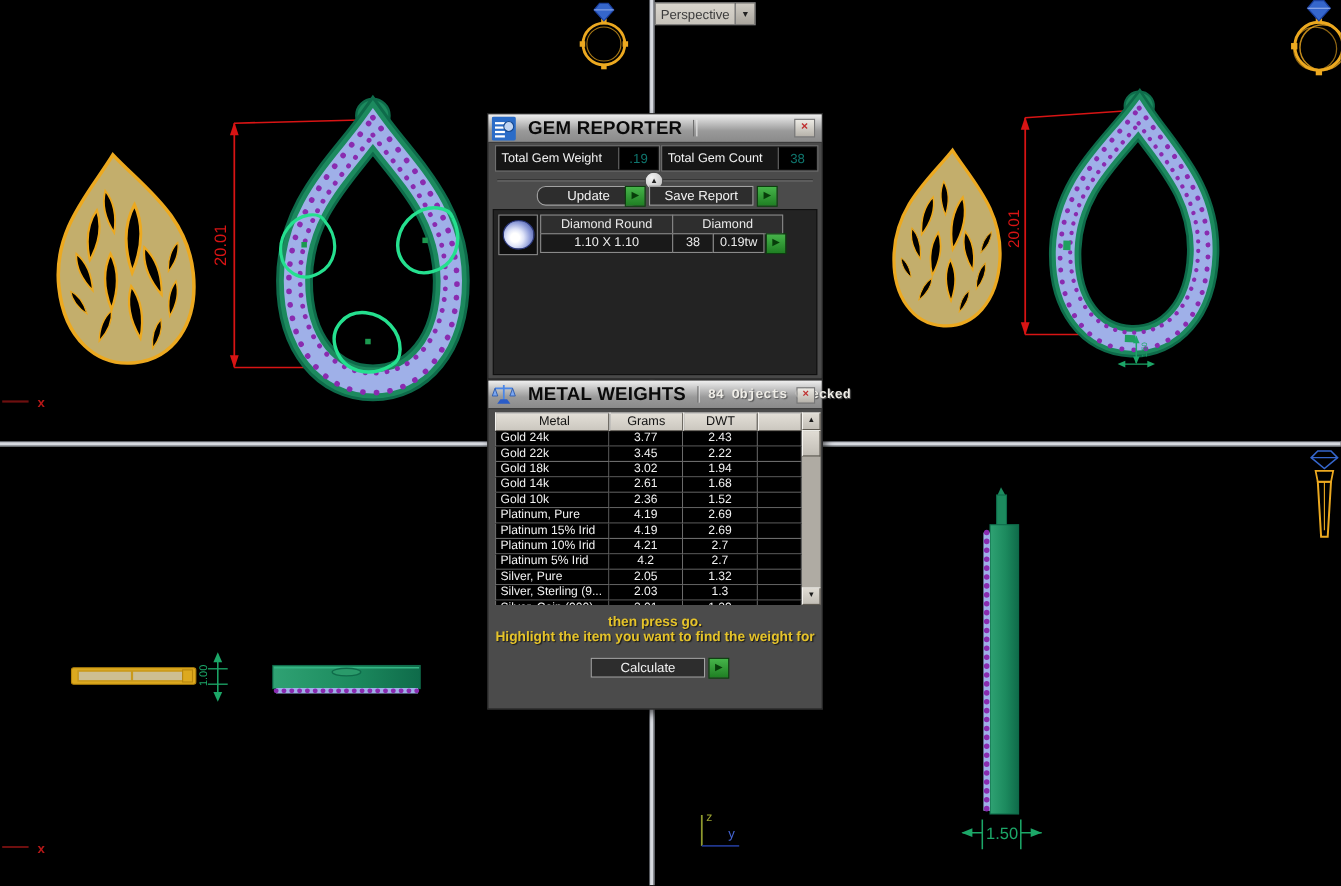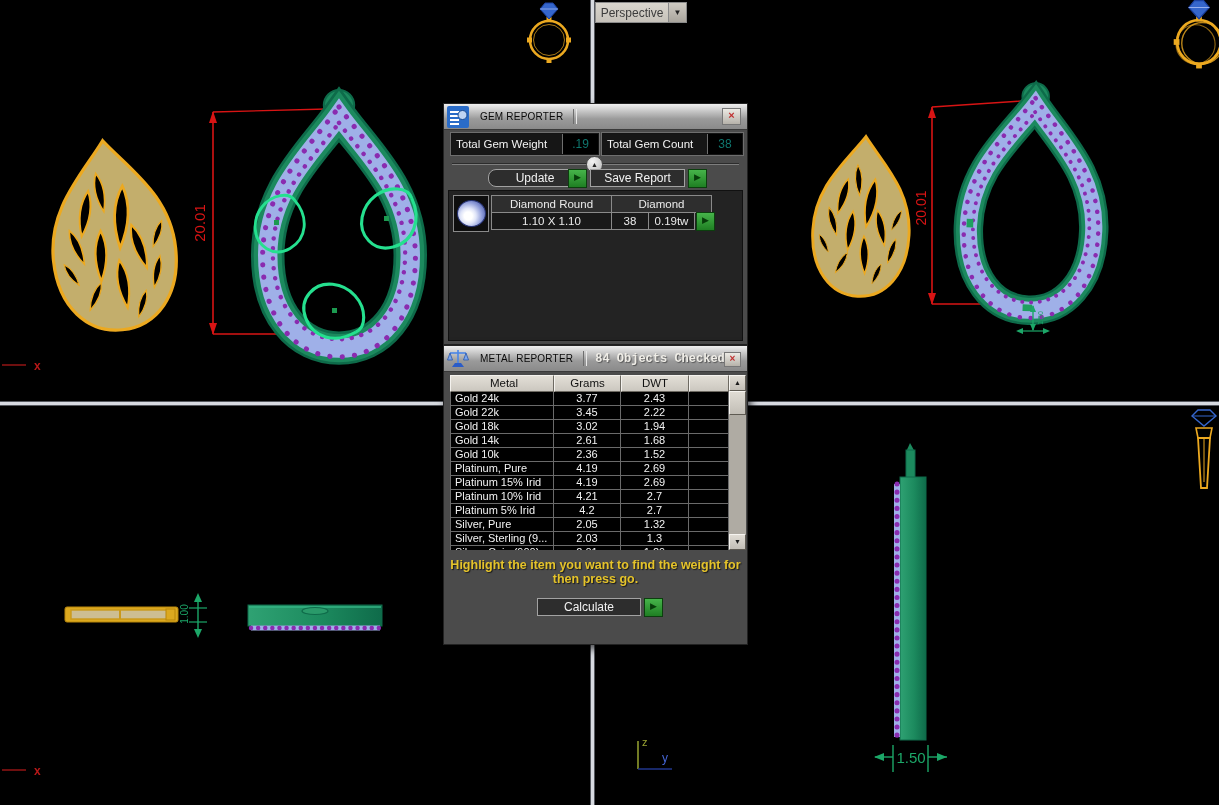--- a/index.html
+++ b/index.html
@@ -12,21 +12,21 @@
   
   .persp{position:absolute;left:595px;top:2px;height:19px;display:flex;z-index:3;border:1px solid #8a8a8a;}
   .persp-label{width:72px;background:linear-gradient(#d9d5cd,#c6c2ba);color:#3c3c3c;font-size:12px;display:flex;align-items:center;justify-content:center;}
   .persp-arrow{width:17px;background:linear-gradient(#cfcbc3,#a9a59d);border-left:1px solid #8a8a8a;color:#222;font-size:8px;display:flex;align-items:center;justify-content:center;}
   
   .panel{position:absolute;left:443px;width:305px;background:#4b4b4b;border:1px solid #222;box-shadow:3px 4px 8px rgba(0,0,0,.65);z-index:4;box-sizing:border-box;}
   #gem-panel{top:103px;height:242px;}
   #mw-panel{top:345px;height:300px;}
   .titlebar{position:relative;height:25px;background:linear-gradient(#efefef,#9a9a9a 60%,#8a8a8a);border-bottom:1px solid #3a3a3a;display:flex;align-items:center;}
   .tb-icon{width:22px;height:22px;margin-left:3px;flex:0 0 auto;}
-  .tb-title{margin-left:11px;font-weight:normal;font-size:10px;color:#0a0a0a;letter-spacing:.2px;white-space:nowrap;}
+  .tb-title{margin-left:11px;font-weight:bold;font-size:17px;color:#0a0a0a;letter-spacing:.2px;white-space:nowrap;}
   .tb-groove{width:2px;height:15px;margin-left:10px;border-left:1px solid #6e6e6e;border-right:1px solid #e8e8e8;}
   .tb-status{margin-left:8px;font-weight:bold;font-size:12px;color:#efede7;text-shadow:1px 1px 1px #555;white-space:nowrap;font-family:Liberation Mono, monospace;}
   .close-btn{position:absolute;right:6px;top:4px;width:17px;height:15px;background:linear-gradient(#eceae4,#b6b2aa);border:1px solid #777;color:#c03030;font-weight:bold;font-size:11px;line-height:13px;text-align:center;cursor:default;}
   .close-btn.small{width:15px;height:13px;top:6px;font-size:10px;line-height:11px;}
   
   .field-box{position:absolute;height:20px;display:flex;border:1px solid #141414;outline:1px solid #6e6e6e;background:#161616;}
   .field-label{color:#f2f2f2;font-size:11.5px;display:flex;align-items:center;padding:0 4px;white-space:nowrap;}
   .field-value{background:#000;border-left:1px solid #6e6e6e;color:#0f766e;font-size:12px;display:flex;align-items:center;justify-content:center;}
   .handle-line{position:absolute;left:8px;right:8px;top:59px;height:1px;background:#2c2c2c;border-bottom:1px solid #7e7e7e;}
   .handle-knob{position:absolute;left:142px;top:52px;width:15px;height:15px;border-radius:50%;background:radial-gradient(circle at 35% 30%,#f2f2f2,#b8b8b8);border:1px solid #4a4a4a;color:#222;font-size:7px;line-height:15px;text-align:center;}
@@ -325,21 +325,21 @@
 
   <div class="panel" id="mw-panel">
     <div class="titlebar">
       <svg class="tb-icon" viewBox="0 0 22 22">
         <line x1="11" y1="2" x2="11" y2="16" stroke="#4A86E8" stroke-width="1.6"></line>
         <line x1="3" y1="5" x2="19" y2="5" stroke="#4A86E8" stroke-width="1.6"></line>
         <polygon points="3,5 0.5,12 5.5,12" fill="#7AA6F0" stroke="#2a56a8" stroke-width="0.8"></polygon>
         <polygon points="19,5 16.5,12 21.5,12" fill="#7AA6F0" stroke="#2a56a8" stroke-width="0.8"></polygon>
         <polygon points="5,19 17,19 14,15 8,15" fill="#2A5CC8"></polygon>
       </svg>
-      <span class="tb-title">METAL REPORTER</span>
+      <span class="tb-title">METAL WEIGHTS</span>
       <span class="tb-groove"></span>
       <span class="tb-status">84 Objects Checked</span>
       <span class="close-btn small">×</span>
     </div>
 
     <div class="mw-table">
       <div class="mw-hrow">
         <div>Metal</div>
         <div class="num">Grams</div>
         <div class="num">DWT</div>
@@ -420,21 +420,21 @@
         </div>
         </div>
     </div>
     <div class="mw-scroll">
       <span class="sbtn" style="top:0;">▲</span>
       <span class="sthumb"></span>
       <span class="sbtn" style="bottom:0;">▼</span>
     </div>
 
     <div class="instruction">
+      <div>then press go.</div>
       <div>Highlight the item you want to find the weight for</div>
-      <div>then press go.</div>
     </div>
 
     <button class="ui-btn" style="left:93px;top:252px;width:104px;">Calculate</button>
     <span class="green-btn" style="left:200px;top:252px;">▶</span>
   </div>
 
 </div>
 
 </body></html>

